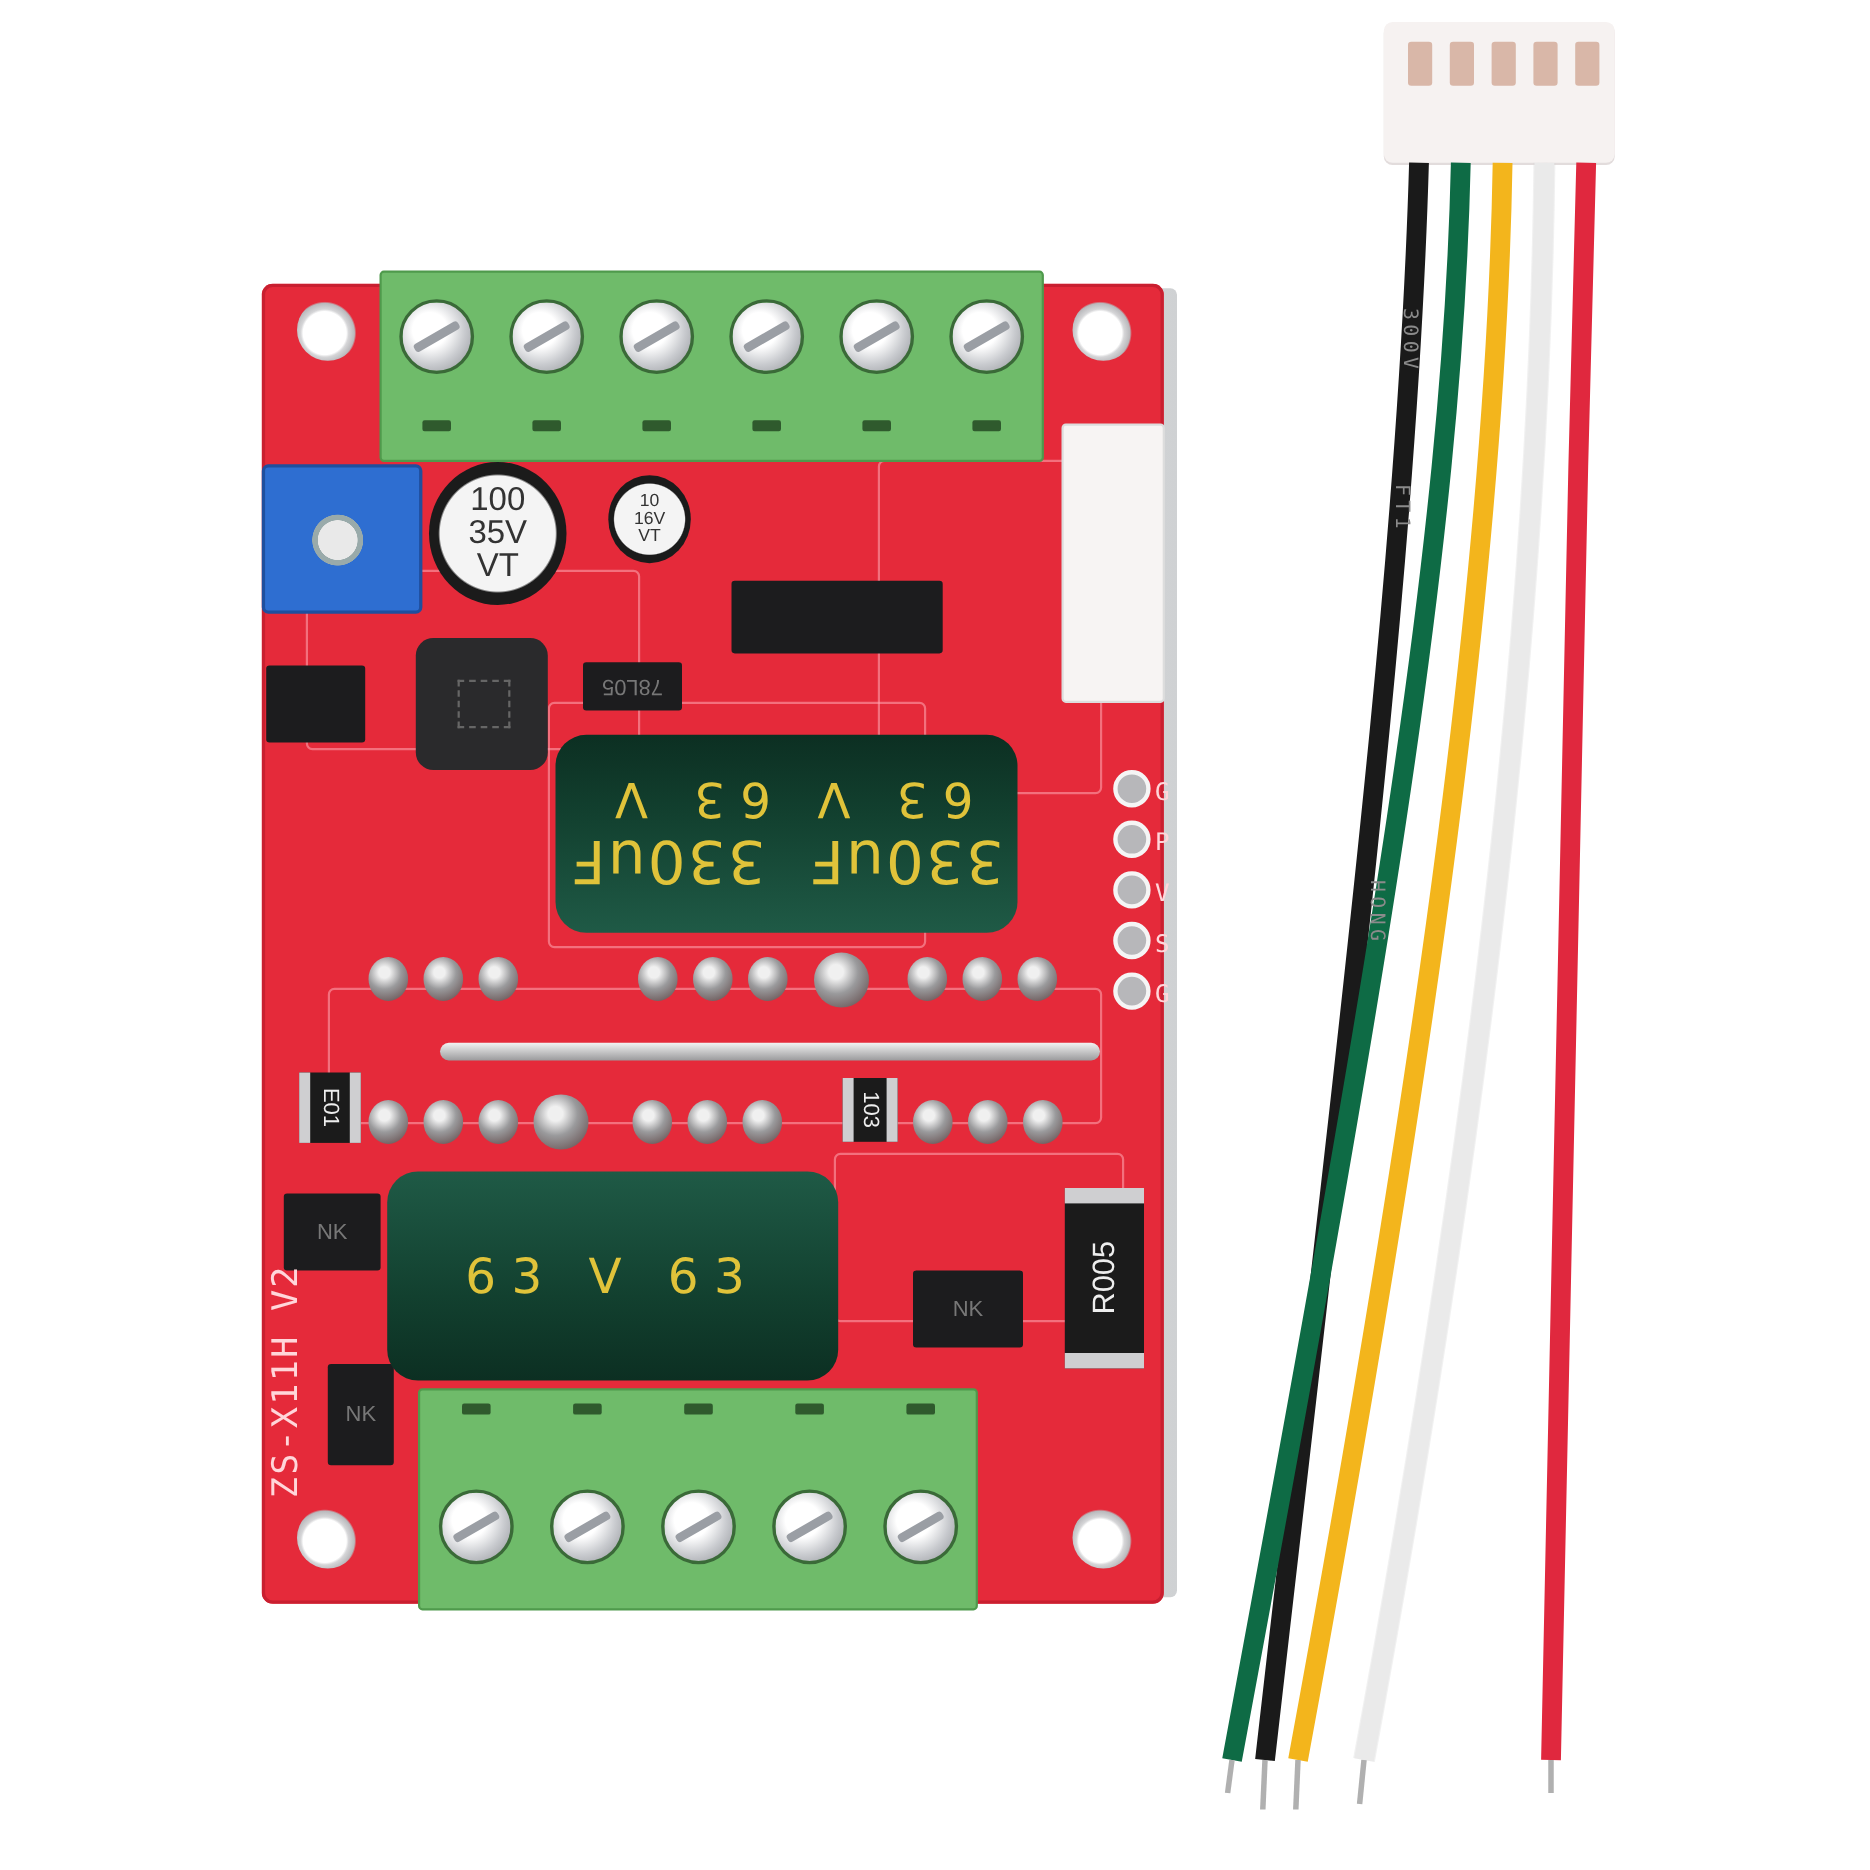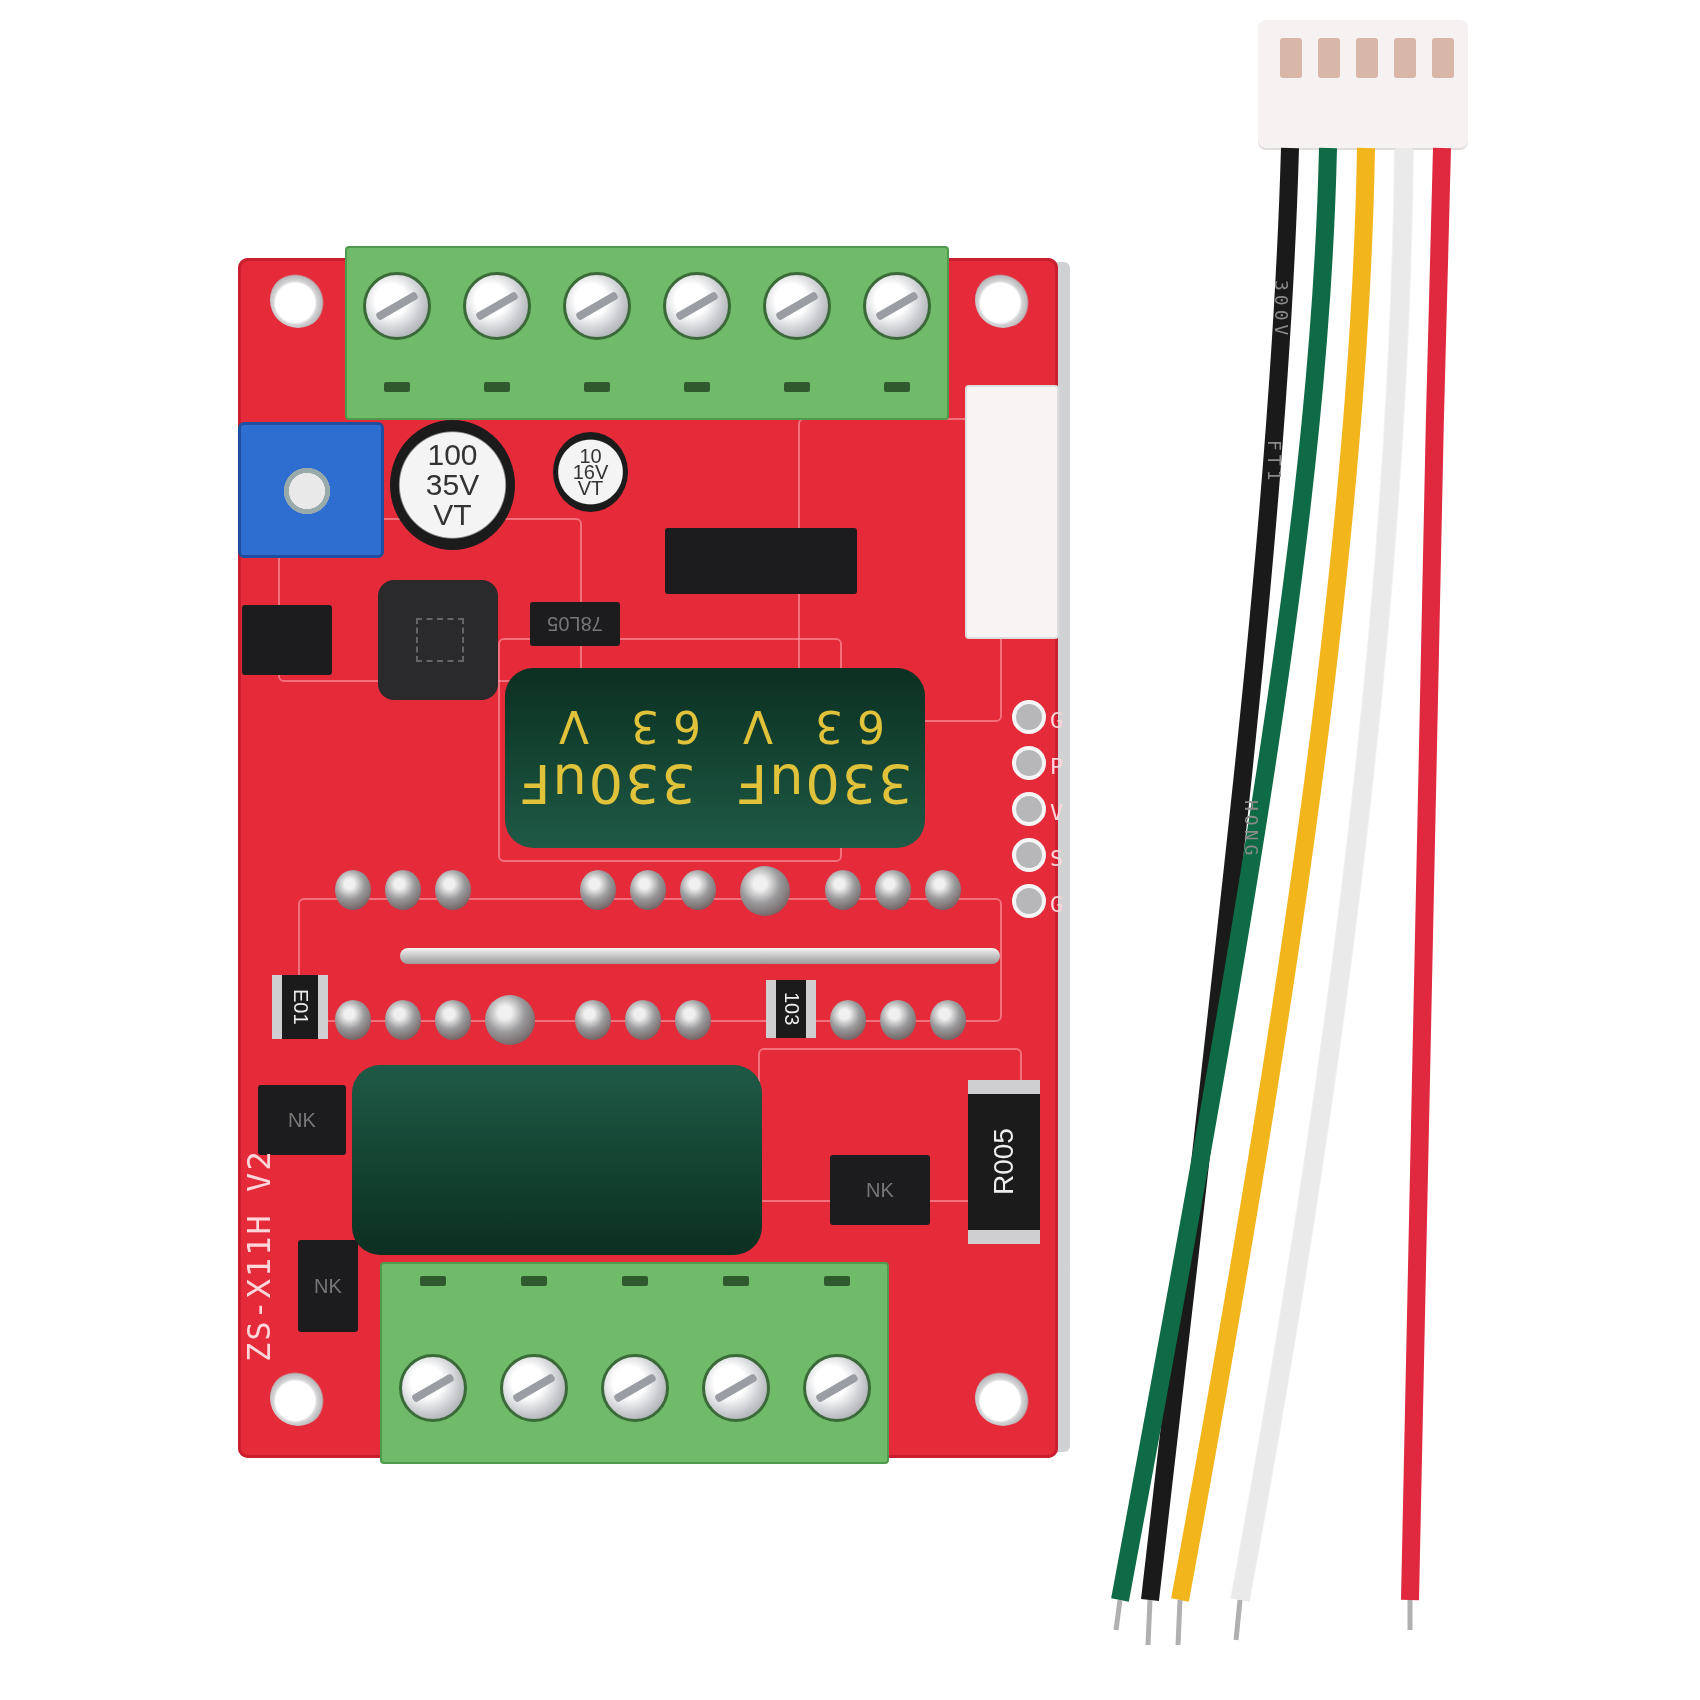--- a/index.html
+++ b/index.html
@@ -76,21 +76,21 @@
 
 <div class="abs pot">
   <div class="knob"></div>
 </div>
 
 <div class="abs smallcap" style="left:390px;top:420px;width:125px;height:130px;">
   <span>100</span>
   <span>35V</span>
   <span>VT</span>
 </div>
-<div class="abs smallcap" style="left:553px;top:432px;width:75px;height:80px;font-size:20px;line-height:16px;">
+<div class="abs smallcap" style="left:553px;top:432px;width:75px;height:80px;font-size:16px;line-height:16px;">
   <span>10</span>
   <span>16V</span>
   <span>VT</span>
 </div>
 
 <div class="abs chip" style="left:242px;top:605px;width:90px;height:70px;"></div>
 <div class="abs chip" style="left:665px;top:528px;width:192px;height:66px;"></div>
 <div class="abs chip" style="left:530px;top:602px;width:90px;height:44px;transform:rotate(180deg);">
   <span>78L05</span>
 </div>
@@ -154,20 +154,21 @@
     <span>NK</span>
   </div>
 <div class="abs chip" style="left:298px;top:1240px;width:60px;height:92px;">
     <span>NK</span>
   </div>
 <div class="abs chip" style="left:830px;top:1155px;width:100px;height:70px;">
     <span>NK</span>
   </div>
 
 <div class="abs ecap" style="left:352px;top:1065px;width:410px;height:190px;">
+  <div class="small"><span>63 V</span>&nbsp;<span>63</span></div>
 </div>
 
 <div class="abs silk vlabel" style="left:240px;top:1362px;font-size:32px;letter-spacing:2px;">
   <span>ZS-X11H</span>&nbsp;<span>V2</span>
 </div>
 
 <div class="abs term" style="left:380px;top:1262px;width:505px;height:198px;align-items:flex-end;">
   <div class="slot-row" style="top:12px;">
     <div class="slot"></div>
       <div class="slot"></div>

